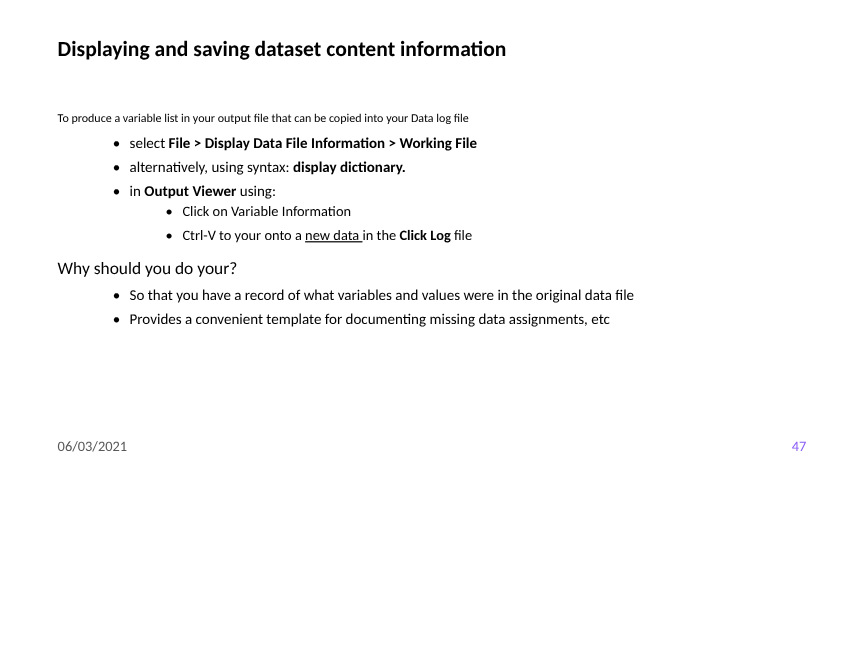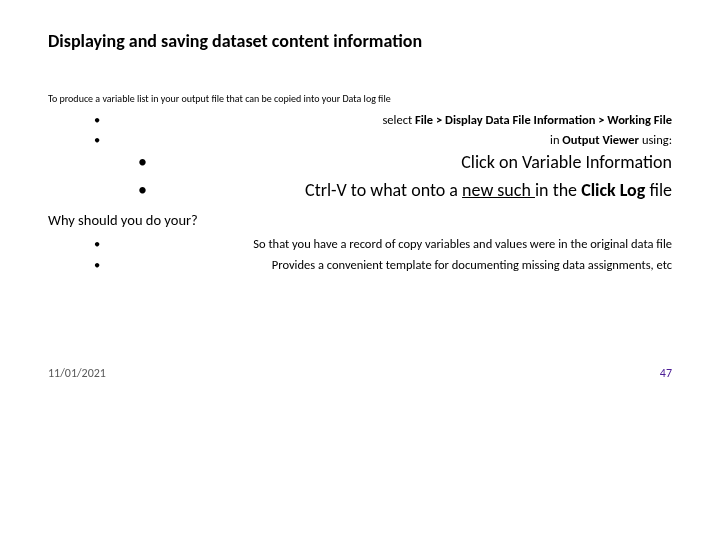--- a/index.html
+++ b/index.html
@@ -25,21 +25,20 @@
     margin: 0 0 40px 0;
   }
   .lead {
     font-size: 10px;
     margin: 0 0 6px 0;
   }
   ul.lvl1 {
     margin: 0 0 8px 0;
     padding-left: 46px;
     list-style: none;
-    text-align: right;
   }
   ul.lvl1 > li {
     position: relative;
     font-size: 12.5px;
     line-height: 1.45;
     padding-left: 14px;
     margin-bottom: 2px;
   }
   ul.lvl1 > li::before {
     content: "•";
@@ -47,21 +46,21 @@
     left: 0;
     top: 0;
   }
   ul.lvl2 {
     margin: 0;
     padding-left: 30px;
     list-style: none;
   }
   ul.lvl2 > li {
     position: relative;
-    font-size: 18px;
+    font-size: 12px;
     line-height: 1.45;
     padding-left: 14px;
     margin-bottom: 2px;
   }
   ul.lvl2 > li::before {
     content: "•";
     position: absolute;
     left: 0;
     top: 0;
   }
@@ -74,50 +73,53 @@
     left: 48px;
     bottom: 20px;
     font-size: 12px;
     color: #595959;
   }
   .footer-num {
     position: absolute;
     right: 48px;
     bottom: 20px;
     font-size: 12px;
-    color: #4c1d95;
+    color: #8b5cf6;
   }
   .u { text-decoration: underline; }
 </style>
 </head>
 <body>
 
 <div class="slide">
 
   <h1 class="title">Displaying and saving dataset content information</h1>
 
   <p class="lead">To produce a variable list in your output file that can be copied into your Data log file</p>
 
   <ul class="lvl1">
     <li>
       <span>select </span><b>File &gt; Display Data File Information &gt; Working File</b>
     </li>
     <li>
+      <span>alternatively, using syntax: </span><b>display dictionary.</b>
+    </li>
+    <li>
       <span>in </span><b>Output Viewer </b><span>using:</span>
       <ul class="lvl2">
         <li>Click on Variable Information</li>
         <li>
-          <span>Ctrl-V to what onto a </span><span class="u">new such </span><span>in the </span><b>Click Log </b><span>file</span>
+          <span>Ctrl-V to your onto a </span><span class="u">new data </span><span>in the </span><b>Click Log </b><span>file</span>
         </li>
       </ul>
     </li>
   </ul>
 
   <p class="qhead">Why should you do your?</p>
 
   <ul class="lvl1">
-    <li>So that you have a record of copy variables and values were in the original data file</li>
+    <li>So that you have a record of what variables and values were in the original data file</li>
     <li>Provides a convenient template for documenting missing data assignments, etc</li>
   </ul>
 
-  <div class="footer-date">11/01/2021</div>
+  <div class="footer-date">06/03/2021</div>
   <div class="footer-num">47</div>
 </div>
 
 </body></html>

